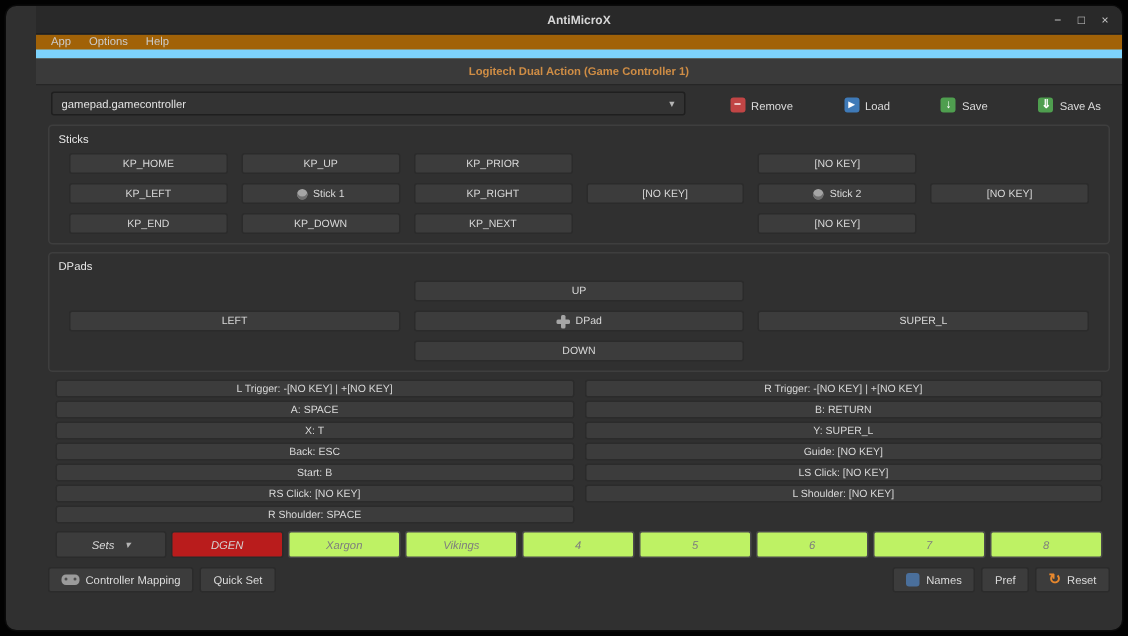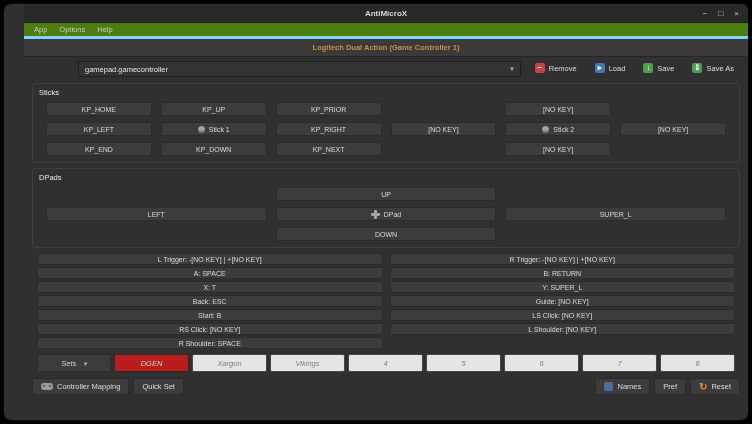--- a/index.html
+++ b/index.html
@@ -21,32 +21,32 @@
     height: 19px; background: #292929; border-bottom: 1px solid #202020;
     display: flex; align-items: center; padding: 0 9px; position: relative;
   }
   .title {
     position: absolute; left: 0; right: 0; text-align: center;
     font-size: 8px; font-weight: bold; color: #d6d6d6;
   }
   .win-controls { margin-left: auto; display: flex; align-items: center; gap: 11px; color: #c9c9c9; font-size: 8px; z-index: 2; }
   
   .menubar {
-    height: 16px; background: #4d7c0f; border-bottom: 3px solid #7dd3fc;
-    display: flex; align-items: center; padding-left: 4px; font-size: 7.5px; color: #cccccc;
+    height: 16px; background: #a16207; border-bottom: 6px solid #7dd3fc;
+    display: flex; align-items: flex-start; padding-left: 4px; font-size: 7.5px; color: #cccccc;
   }
   .menu-item { padding: 0 6px; }
   
   .tabstrip {
     height: 18px; background: #3a3a3a; border-bottom: 1px solid #262626;
     display: flex; align-items: center; justify-content: center;
   }
   .tab-label { font-size: 7.5px; font-weight: bold; color: #cf8d45; }
   
-  .toolbar { display: flex; align-items: flex-start; gap: 10px; padding: 4px 10px; margin-left: 44px; }
+  .toolbar { display: flex; align-items: flex-end; gap: 26px; padding: 4px 10px; }
   .combo {
     flex: 1; height: 16px; background: #333333; border: 1px solid #1f1f1f; border-radius: 2px;
     display: flex; align-items: center; padding: 0 6px; font-size: 7.5px; color: #e3e3e3;
   }
   .combo-arrow { margin-left: auto; font-size: 7px; color: #b5b5b5; padding-left: 6px; }
   .tool-btn { display: flex; align-items: center; gap: 4px; color: #dddddd; font-size: 7.5px; padding: 2px 4px; white-space: nowrap; }
   .icon-sq {
     width: 10px; height: 10px; border-radius: 2px; color: #ffffff; font-size: 8px; line-height: 1;
     display: inline-flex; align-items: center; justify-content: center; font-weight: bold;
   }
@@ -71,21 +71,21 @@
     color: #d9d9d9; font-size: 7px; display: flex; align-items: center; justify-content: center;
   }
   
   .sets-row { display: flex; gap: 3px; margin: 5px 13px 3px; align-items: stretch; font-style: italic; }
   .sets-btn {
     width: 74px; height: 18px; background: #3c3c3c; border: 1px solid #2b2b2b; border-radius: 2px;
     color: #d9d9d9; font-size: 7.5px; display: flex; align-items: center; justify-content: center; gap: 7px;
   }
   .set-btn { flex: 1; height: 18px; border-radius: 2px; font-size: 7.5px; display: flex; align-items: center; justify-content: center; }
   .set-btn.active { background: #b91c1c; border: 1px solid #2b2b2b; color: #d5d5d5; }
-  .set-btn.inactive { background: #e5e5e5; border: 1px solid #4a4a4a; color: #7e7e7e; }
+  .set-btn.inactive { background: #bef264; border: 1px solid #4a4a4a; color: #7e7e7e; }
   
   .bottombar { display: flex; gap: 4px; padding: 3px 8px; }
   .bb-btn {
     display: flex; align-items: center; gap: 4px; height: 17px; padding: 0 8px;
     background: #3c3c3c; border: 1px solid #2b2b2b; border-radius: 2px; color: #dcdcdc; font-size: 7.5px;
   }
   .bb-spacer { flex: 1; }
   
   .stick-icon { width: 7px; height: 7px; border-radius: 50%; background: #a5a5a5; display: inline-block; box-shadow: inset 0 -2px 0 #6f6f6f; }
   .dpad-icon { width: 9px; height: 9px; position: relative; display: inline-block; }

